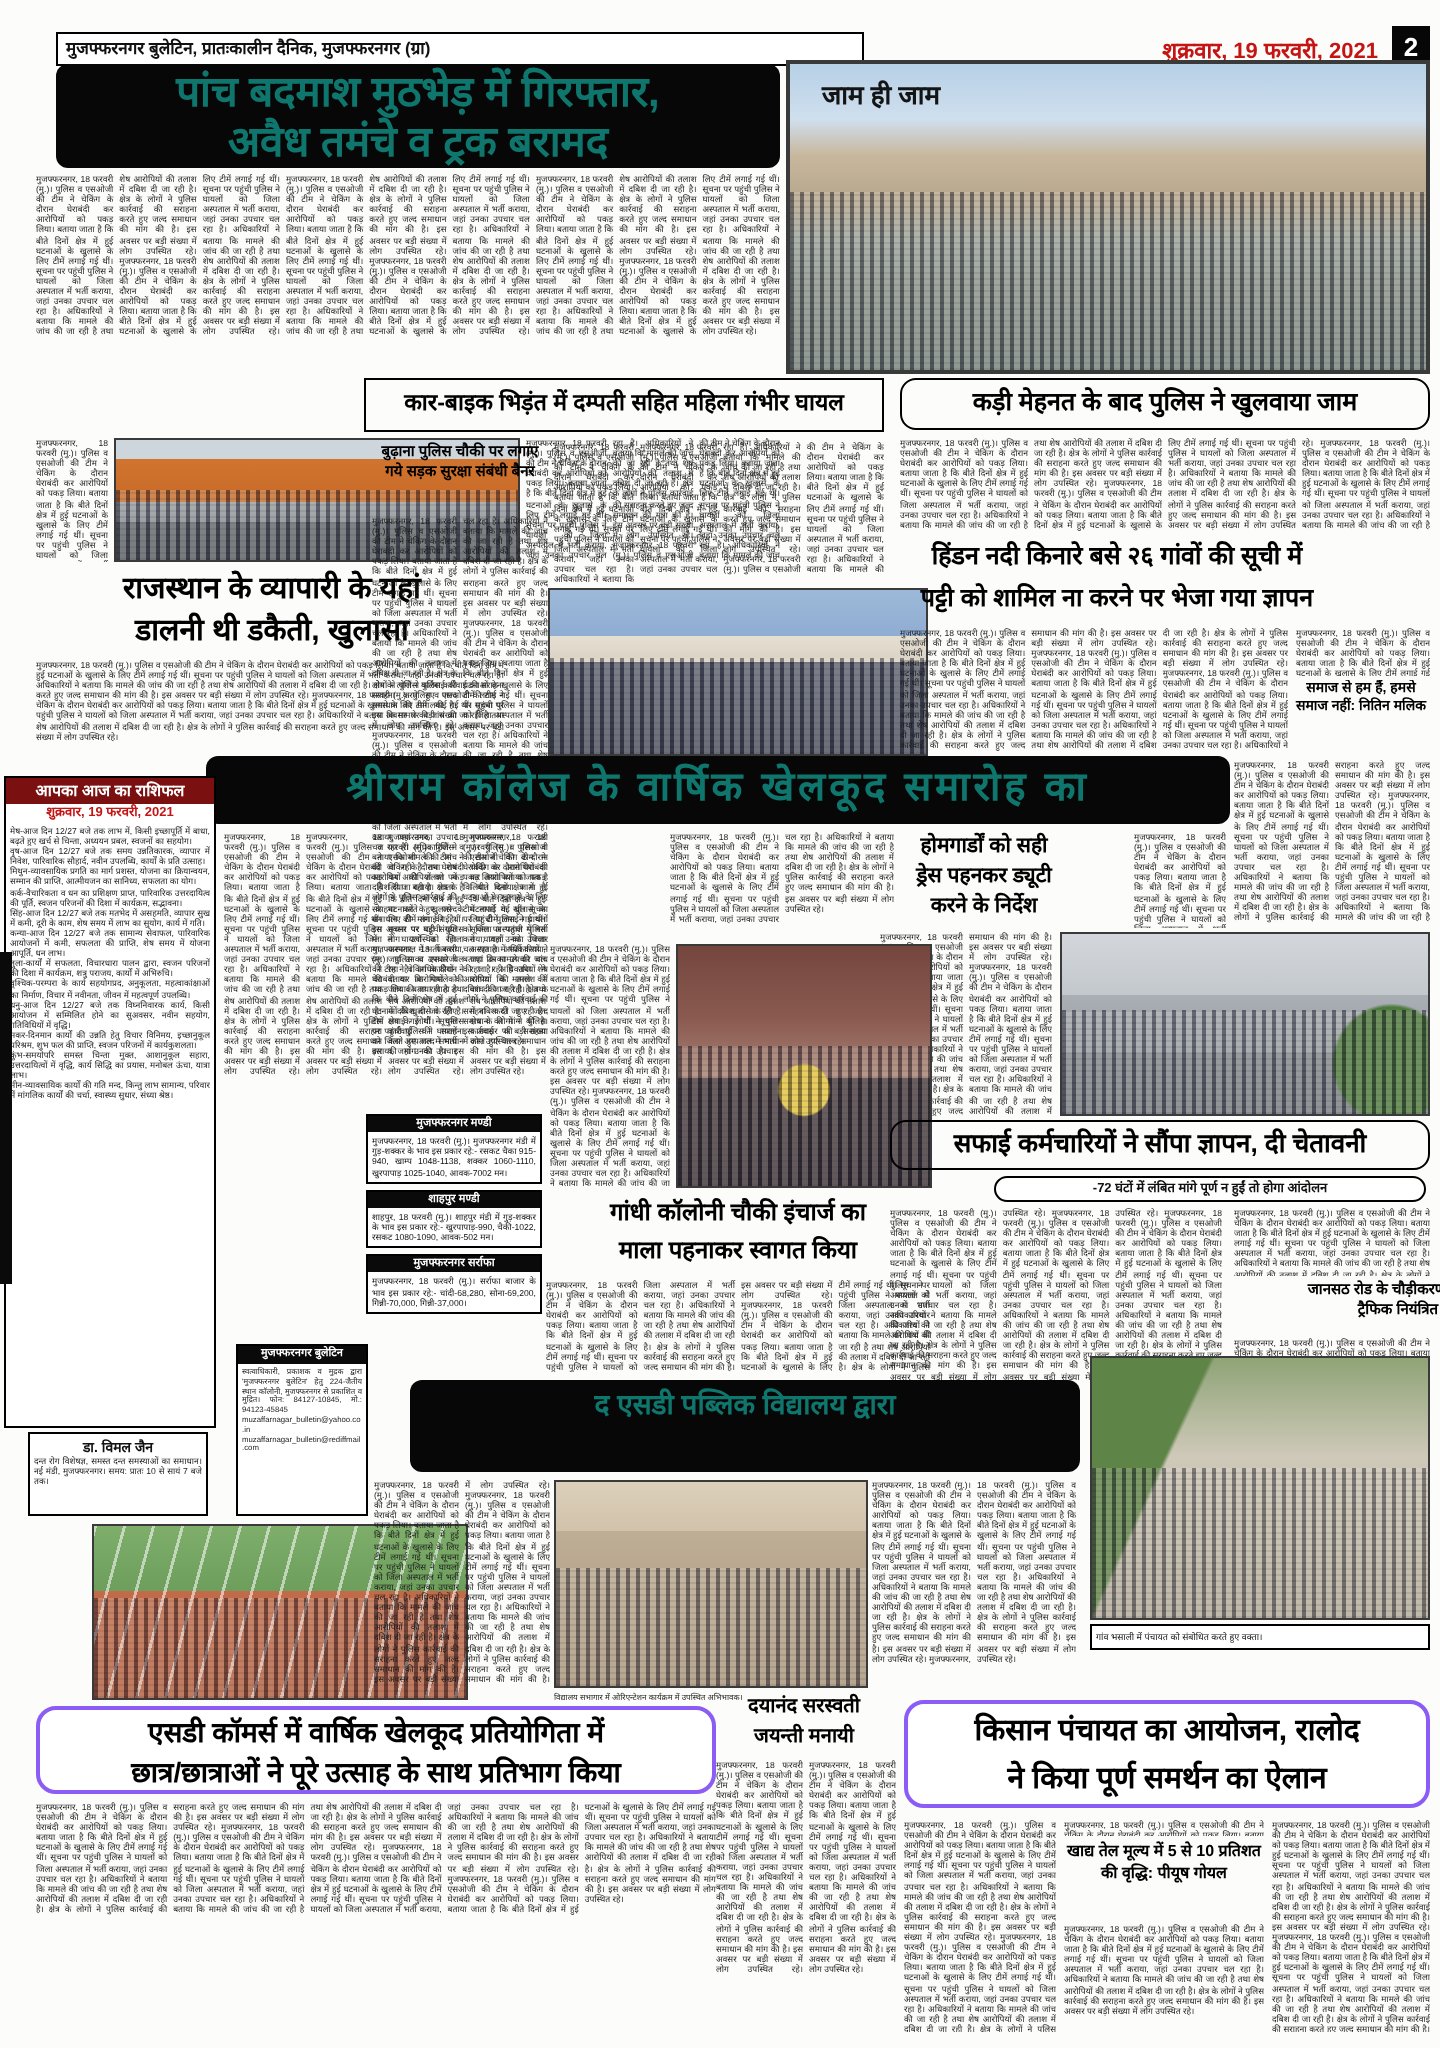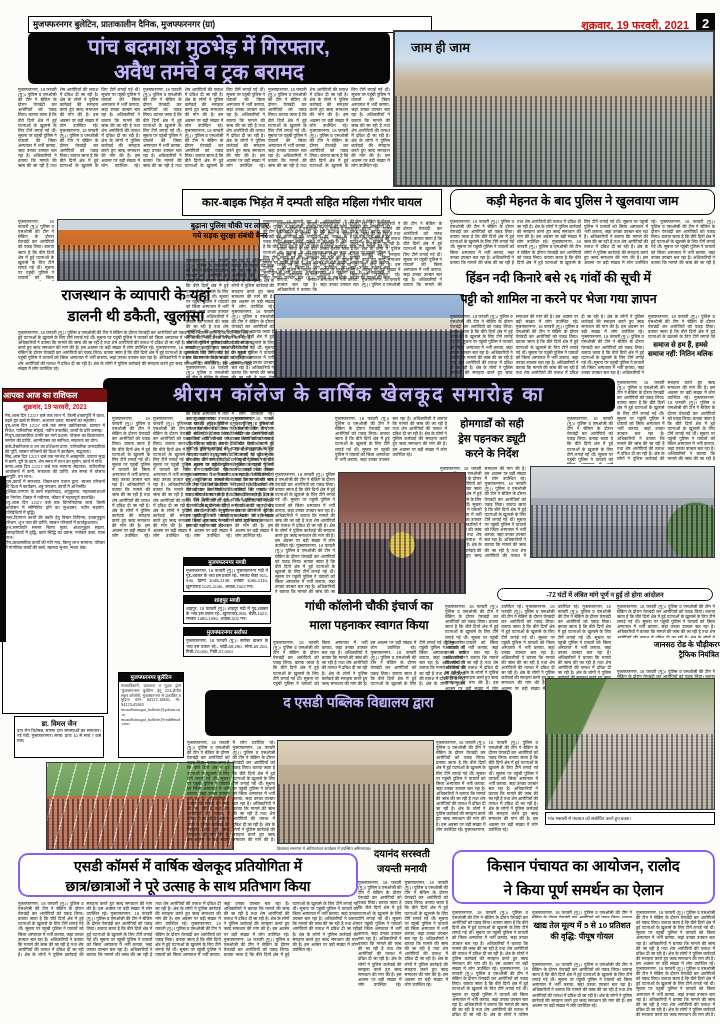--- a/index.html
+++ b/index.html
@@ -2,21 +2,21 @@
 <html><head>
 <meta charset="utf-8">
 <style>
   *{margin:0;padding:0;box-sizing:border-box}
   body{background:#d8d8d8;font-family:"Liberation Sans",sans-serif}
   #page{position:relative;width:720px;height:1024px;margin:0 auto;background:#fcfcfa;color:#111;overflow:hidden}
   .abs{position:absolute}
   .tiny{font-size:4.3px;line-height:5.1px;text-align:justify;color:#1c1c1c;overflow:hidden;word-break:break-word}.c2{column-count:2;column-gap:3px}.c3{column-count:3;column-gap:3px}
   .c4{column-count:4;column-gap:3px}.c5{column-count:5;column-gap:3px}.c9{column-count:9;column-gap:3px}
   .hl{font-weight:700;color:#000;text-align:center;overflow:hidden}
-  .hlbox{background:#070707;color:#c4b5fd;font-weight:700;text-align:center;overflow:hidden;border-radius:6px}
+  .hlbox{background:#070707;color:#0f766e;font-weight:700;text-align:center;overflow:hidden;border-radius:6px}
   .boxed{border:2px solid #8b5cf6;border-radius:10px;background:#fff}
   .thin{border:1px solid #000;background:#fff}
   .photo{position:absolute;border:1px solid #3a3a3a;overflow:hidden}
   .photo::after{content:"";position:absolute;left:0;right:0;top:42%;bottom:0;
     background:repeating-linear-gradient(90deg,rgba(25,25,40,.45) 0 2px,rgba(235,230,220,.22) 2px 5px),
                repeating-linear-gradient(0deg,rgba(0,0,0,.12) 0 1px,rgba(0,0,0,0) 1px 3px)}
   .ph-jam{background:linear-gradient(180deg,#b7d0e6 0%,#cfdfee 18%,#c8b79c 30%,#b7a78e 44%,#9aa49c 58%,#8a948c 72%,#76837c 100%)}
   .ph-truck{background:linear-gradient(180deg,#cdd6dc 0%,#cdd6dc 16%,#d0742f 16%,#c96a28 52%,#9aa0a6 52%,#878d93 68%,#62686e 68%,#565c62 100%)}
   .ph-trophy{background:linear-gradient(180deg,#9db9d9 0%,#8fadd2 28%,#e5dfd2 28%,#d9d2c4 44%,#5c6272 44%,#474d5c 100%)}
   .ph-garland{background:radial-gradient(circle at 50% 60%,#e6c53e 0 13%,rgba(0,0,0,0) 14%),linear-gradient(180deg,#74463e 0%,#8a5a50 30%,#a98274 55%,#463a3e 55%,#3a3036 100%)}
@@ -106,28 +106,29 @@
     <div class="mbox">
       <div class="mt">शाहपुर मण्डी</div>
       <div class="mb">शाहपुर, 18 फरवरी (मु.)। शाहपुर मंडी में गुड़-शक्कर के भाव इस प्रकार रहे:- खुरपापाड़-990, चैकी-1022, रसकट 1080-1090, आवक-502 मन।</div>
     </div>
     <div class="mbox">
       <div class="mt">मुजफ्फरनगर सर्राफा</div>
       <div class="mb">मुजफ्फरनगर, 18 फरवरी (मु.)। सर्राफा बाजार के भाव इस प्रकार रहे:- चांदी-68,280, सोना-69,200, गिन्नी-70,000, गिन्नी-37,000।</div>
     </div>
   </div>
 
+  <div class="abs hl" style="left:445px;top:560px;width:270px;height:25px;font-size:13px;line-height:21px;border:1.5px solid #000;border-radius:8px">सफाई कर्मचारियों ने सौंपा ज्ञापन, दी चेतावनी</div>
   <div class="abs pill" style="left:497px;top:588px;width:216px;height:13px;font-size:6.5px;line-height:11px">-72 घंटों में लंबित मांगे पूर्ण न हुईं तो होगा आंदोलन</div>
   <div class="abs tiny c3" style="left:445px;top:604px;width:166px;height:88px">मुजफ्फरनगर, 18 फरवरी (मु.)। पुलिस व एसओजी की टीम ने चेकिंग के दौरान घेराबंदी कर आरोपियों को पकड़ लिया। बताया जाता है कि बीते दिनों क्षेत्र में हुई घटनाओं के खुलासे के लिए टीमें लगाई गई थीं। सूचना पर पहुंची पुलिस ने घायलों को जिला अस्पताल में भर्ती कराया, जहां उनका उपचार चल रहा है। अधिकारियों ने बताया कि मामले की जांच की जा रही है तथा शेष आरोपियों की तलाश में दबिश दी जा रही है। क्षेत्र के लोगों ने पुलिस कार्रवाई की सराहना करते हुए जल्द समाधान की मांग की है। इस अवसर पर बड़ी संख्या में लोग उपस्थित रहे। मुजफ्फरनगर, 18 फरवरी (मु.)। पुलिस व एसओजी की टीम ने चेकिंग के दौरान घेराबंदी कर आरोपियों को पकड़ लिया। बताया जाता है कि बीते दिनों क्षेत्र में हुई घटनाओं के खुलासे के लिए टीमें लगाई गई थीं। सूचना पर पहुंची पुलिस ने घायलों को जिला अस्पताल में भर्ती कराया, जहां उनका उपचार चल रहा है। अधिकारियों ने बताया कि मामले की जांच की जा रही है तथा शेष आरोपियों की तलाश में दबिश दी जा रही है। क्षेत्र के लोगों ने पुलिस कार्रवाई की सराहना करते हुए जल्द समाधान की मांग की है। इस अवसर पर बड़ी संख्या में लोग उपस्थित रहे। मुजफ्फरनगर, 18 फरवरी (मु.)। पुलिस व एसओजी की टीम ने चेकिंग के दौरान घेराबंदी कर आरोपियों को पकड़ लिया। बताया जाता है कि बीते दिनों क्षेत्र में हुई घटनाओं के खुलासे के लिए टीमें लगाई गई थीं। सूचना पर पहुंची पुलिस ने घायलों को जिला अस्पताल में भर्ती कराया, जहां उनका उपचार चल रहा है। अधिकारियों ने बताया कि मामले की जांच की जा रही है तथा शेष आरोपियों की तलाश में दबिश दी जा रही है। क्षेत्र के लोगों ने पुलिस कार्रवाई की सराहना करते हुए जल्द समाधान की मांग की है। इस अवसर पर बड़ी संख्या में लोग उपस्थित रहे।</div>
   <div class="abs tiny" style="left:617px;top:604px;width:98px;height:34px">मुजफ्फरनगर, 18 फरवरी (मु.)। पुलिस व एसओजी की टीम ने चेकिंग के दौरान घेराबंदी कर आरोपियों को पकड़ लिया। बताया जाता है कि बीते दिनों क्षेत्र में हुई घटनाओं के खुलासे के लिए टीमें लगाई गई थीं। सूचना पर पहुंची पुलिस ने घायलों को जिला अस्पताल में भर्ती कराया, जहां उनका उपचार चल रहा है। अधिकारियों ने बताया कि मामले की जांच की जा रही है तथा शेष आरोपियों की तलाश में दबिश दी जा रही है। क्षेत्र के लोगों ने पुलिस कार्रवाई की सराहना करते हुए जल्द समाधान की मांग की है। इस अवसर पर बड़ी संख्या में लोग उपस्थित रहे।</div>
   <div class="abs hl" style="left:649px;top:640px;width:100px;height:27px;font-size:7.5px;line-height:9.5px">जानसठ रोड के चौड़ीकरण से होगा ट्रैफिक नियंत्रित</div>
   <div class="abs tiny" style="left:617px;top:669px;width:98px;height:23px">मुजफ्फरनगर, 18 फरवरी (मु.)। पुलिस व एसओजी की टीम ने चेकिंग के दौरान घेराबंदी कर आरोपियों को पकड़ लिया। बताया जाता है कि बीते दिनों क्षेत्र में हुई घटनाओं के खुलासे के लिए टीमें लगाई गई थीं। सूचना पर पहुंची पुलिस ने घायलों को जिला अस्पताल में भर्ती कराया, जहां उनका उपचार चल रहा है। अधिकारियों ने बताया कि मामले की जांच की जा रही है तथा शेष आरोपियों की तलाश में दबिश दी जा रही है। क्षेत्र के लोगों ने पुलिस कार्रवाई की सराहना करते हुए जल्द समाधान की मांग की है। इस अवसर पर बड़ी संख्या में लोग उपस्थित रहे।</div>
 
   <div class="abs thin" style="left:2px;top:388px;width:106px;height:326px;overflow:hidden">
-    <div style="background:#7a1010;color:#fff;font-weight:700;font-size:8px;line-height:13px;text-align:left">आपका आज का राशिफल</div>
+    <div style="background:#7a1010;color:#fff;font-weight:700;font-size:8px;line-height:13px;text-align:center">आपका आज का राशिफल</div>
     <div class="red" style="font-weight:700;font-size:6.5px;line-height:9px;text-align:center">शुक्रवार, 19 फरवरी, 2021</div>
     <div style="padding:2px">
       <div class="tiny">मेष-आज दिन 12/27 बजे तक लाभ में, किसी इच्छापूर्ति में बाधा, बढ़ते हुए खर्च से चिन्ता, अध्ययन प्रबल, स्वजनों का सहयोग।</div>
       <div class="tiny">वृष-आज दिन 12/27 बजे तक समय उन्नतिकारक, व्यापार में निवेश, पारिवारिक सौहार्द, नवीन उपलब्धि, कार्यों के प्रति उत्साह।</div>
       <div class="tiny">मिथुन-व्यावसायिक प्रगति का मार्ग प्रशस्त, योजना का क्रियान्वयन, सम्मान की प्राप्ति, आत्मीयजन का सानिध्य, सफलता का योग।</div>
       <div class="tiny">कर्क-वैचारिकता व धन का प्रशिक्षण प्राप्त, पारिवारिक उत्तरदायित्व की पूर्ति, स्वजन परिजनों की दिशा में कार्यक्रम, सद्भावना।</div>
       <div class="tiny">सिंह-आज दिन 12/27 बजे तक मतभेद में असहमति, व्यापार सुख में कमी, दूरी के काम, शेष समय में लाभ का सुयोग, कार्य में गति।</div>
       <div class="tiny">कन्या-आज दिन 12/27 बजे तक सामान्य सेवाफल, पारिवारिक आयोजनों में कमी, सफलता की प्राप्ति, शेष समय में योजना आपूर्ति, धन लाभ।</div>
       <div class="tiny">तुला-कार्यों में सफलता, विचारधारा पालन द्वारा, स्वजन परिजनों की दिशा में कार्यक्रम, शत्रु पराजय, कार्यों में अभिरुचि।</div>
       <div class="tiny">वृश्चिक-परम्परा के कार्य सहयोगप्रद, अनुकूलता, महत्वाकांक्षाओं का निर्माण, विचार में नवीनता, जीवन में महत्वपूर्ण उपलब्धि।</div>
@@ -144,21 +145,21 @@
 
   <div class="abs" style="left:0;top:476px;width:6px;height:166px;background:#0a0a0a"></div>
 
   <div class="abs thin" style="left:118px;top:672px;width:66px;height:86px;overflow:hidden">
     <div style="background:#0a0a0a;color:#fff;font-weight:700;font-size:5.5px;line-height:9px;text-align:center">मुजफ्फरनगर बुलेटिन</div>
     <div class="tiny" style="font-size:3.9px;line-height:4.8px;padding:2px">स्वत्वाधिकारी, प्रकाशक व मुद्रक द्वारा 'मुजफ्फरनगर बुलेटिन' हेतु 224-जैतीय स्थान कॉलोनी, मुजफ्फरनगर से प्रकाशित व मुद्रित। फोन: 84127-10845, मो.: 94123-45845 muzaffarnagar_bulletin@yahoo.co.in muzaffarnagar_bulletin@rediffmail.com</div>
   </div>
 
   <div class="photo ph-race" style="left:46px;top:762px;width:188px;height:88px"></div>
 
-  <div class="abs hlbox" style="left:205px;top:690px;width:307px;height:46px;font-size:14px;line-height:21px;padding-top:2px">
+  <div class="abs hlbox" style="left:205px;top:690px;width:335px;height:46px;font-size:14px;line-height:21px;padding-top:2px">
     <div>द एसडी पब्लिक विद्यालय द्वारा</div>
   </div>
   <div class="abs tiny c2" style="left:187px;top:740px;width:88px;height:106px">मुजफ्फरनगर, 18 फरवरी (मु.)। पुलिस व एसओजी की टीम ने चेकिंग के दौरान घेराबंदी कर आरोपियों को पकड़ लिया। बताया जाता है कि बीते दिनों क्षेत्र में हुई घटनाओं के खुलासे के लिए टीमें लगाई गई थीं। सूचना पर पहुंची पुलिस ने घायलों को जिला अस्पताल में भर्ती कराया, जहां उनका उपचार चल रहा है। अधिकारियों ने बताया कि मामले की जांच की जा रही है तथा शेष आरोपियों की तलाश में दबिश दी जा रही है। क्षेत्र के लोगों ने पुलिस कार्रवाई की सराहना करते हुए जल्द समाधान की मांग की है। इस अवसर पर बड़ी संख्या में लोग उपस्थित रहे। मुजफ्फरनगर, 18 फरवरी (मु.)। पुलिस व एसओजी की टीम ने चेकिंग के दौरान घेराबंदी कर आरोपियों को पकड़ लिया। बताया जाता है कि बीते दिनों क्षेत्र में हुई घटनाओं के खुलासे के लिए टीमें लगाई गई थीं। सूचना पर पहुंची पुलिस ने घायलों को जिला अस्पताल में भर्ती कराया, जहां उनका उपचार चल रहा है। अधिकारियों ने बताया कि मामले की जांच की जा रही है तथा शेष आरोपियों की तलाश में दबिश दी जा रही है। क्षेत्र के लोगों ने पुलिस कार्रवाई की सराहना करते हुए जल्द समाधान की मांग की है। इस अवसर पर बड़ी संख्या में लोग उपस्थित रहे।</div>
   <div class="photo ph-audience" style="left:277px;top:740px;width:157px;height:104px"></div>
   <div class="abs tiny c2" style="left:436px;top:740px;width:102px;height:106px">मुजफ्फरनगर, 18 फरवरी (मु.)। पुलिस व एसओजी की टीम ने चेकिंग के दौरान घेराबंदी कर आरोपियों को पकड़ लिया। बताया जाता है कि बीते दिनों क्षेत्र में हुई घटनाओं के खुलासे के लिए टीमें लगाई गई थीं। सूचना पर पहुंची पुलिस ने घायलों को जिला अस्पताल में भर्ती कराया, जहां उनका उपचार चल रहा है। अधिकारियों ने बताया कि मामले की जांच की जा रही है तथा शेष आरोपियों की तलाश में दबिश दी जा रही है। क्षेत्र के लोगों ने पुलिस कार्रवाई की सराहना करते हुए जल्द समाधान की मांग की है। इस अवसर पर बड़ी संख्या में लोग उपस्थित रहे। मुजफ्फरनगर, 18 फरवरी (मु.)। पुलिस व एसओजी की टीम ने चेकिंग के दौरान घेराबंदी कर आरोपियों को पकड़ लिया। बताया जाता है कि बीते दिनों क्षेत्र में हुई घटनाओं के खुलासे के लिए टीमें लगाई गई थीं। सूचना पर पहुंची पुलिस ने घायलों को जिला अस्पताल में भर्ती कराया, जहां उनका उपचार चल रहा है। अधिकारियों ने बताया कि मामले की जांच की जा रही है तथा शेष आरोपियों की तलाश में दबिश दी जा रही है। क्षेत्र के लोगों ने पुलिस कार्रवाई की सराहना करते हुए जल्द समाधान की मांग की है। इस अवसर पर बड़ी संख्या में लोग उपस्थित रहे।</div>
   <div class="abs tiny" style="left:277px;top:846px;width:157px;height:6px;font-size:4px;line-height:5px">विद्यालय सभागार में ओरिएन्टेशन कार्यक्रम में उपस्थित अभिभावक।</div>
 
   <div class="photo ph-panchayat" style="left:545px;top:678px;width:170px;height:132px"></div>
   <div class="abs thin" style="left:545px;top:812px;width:170px;height:13px;font-size:4.5px;line-height:11px;padding:0 2px;overflow:hidden">गांव भसाली में पंचायत को संबोधित करते हुए वक्ता।</div>
   <div class="abs hl boxed" style="left:452px;top:850px;width:263px;height:54px;font-size:15px;line-height:24px;padding-top:2px">

